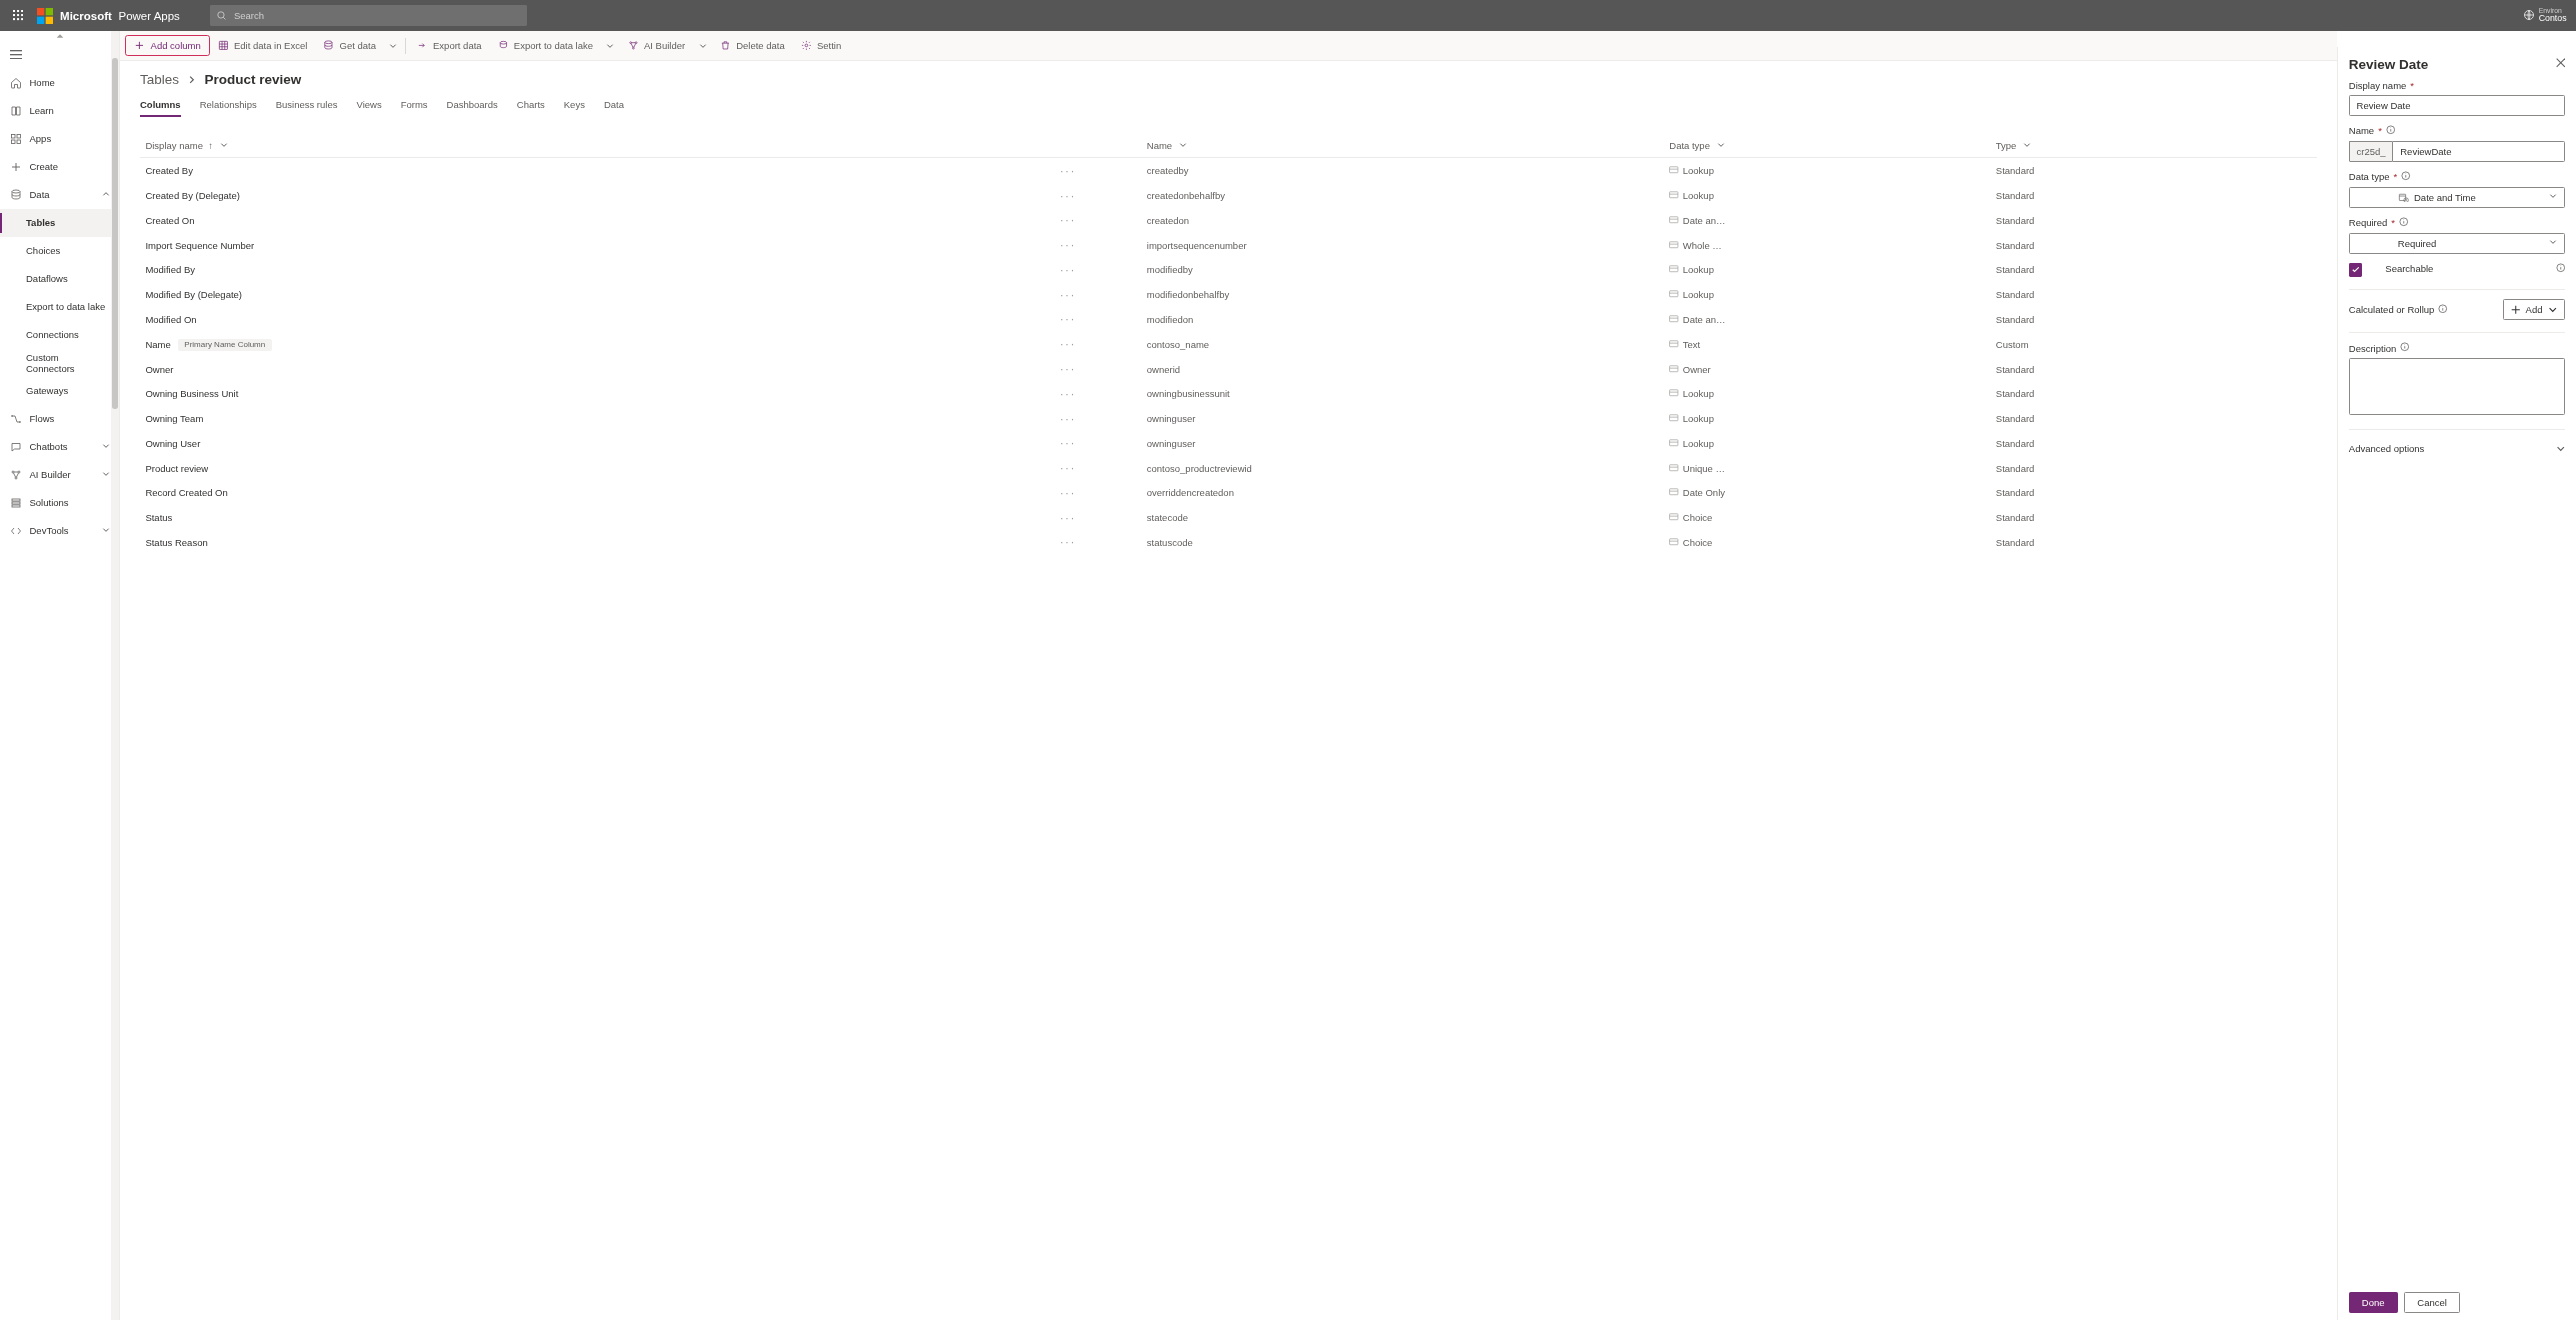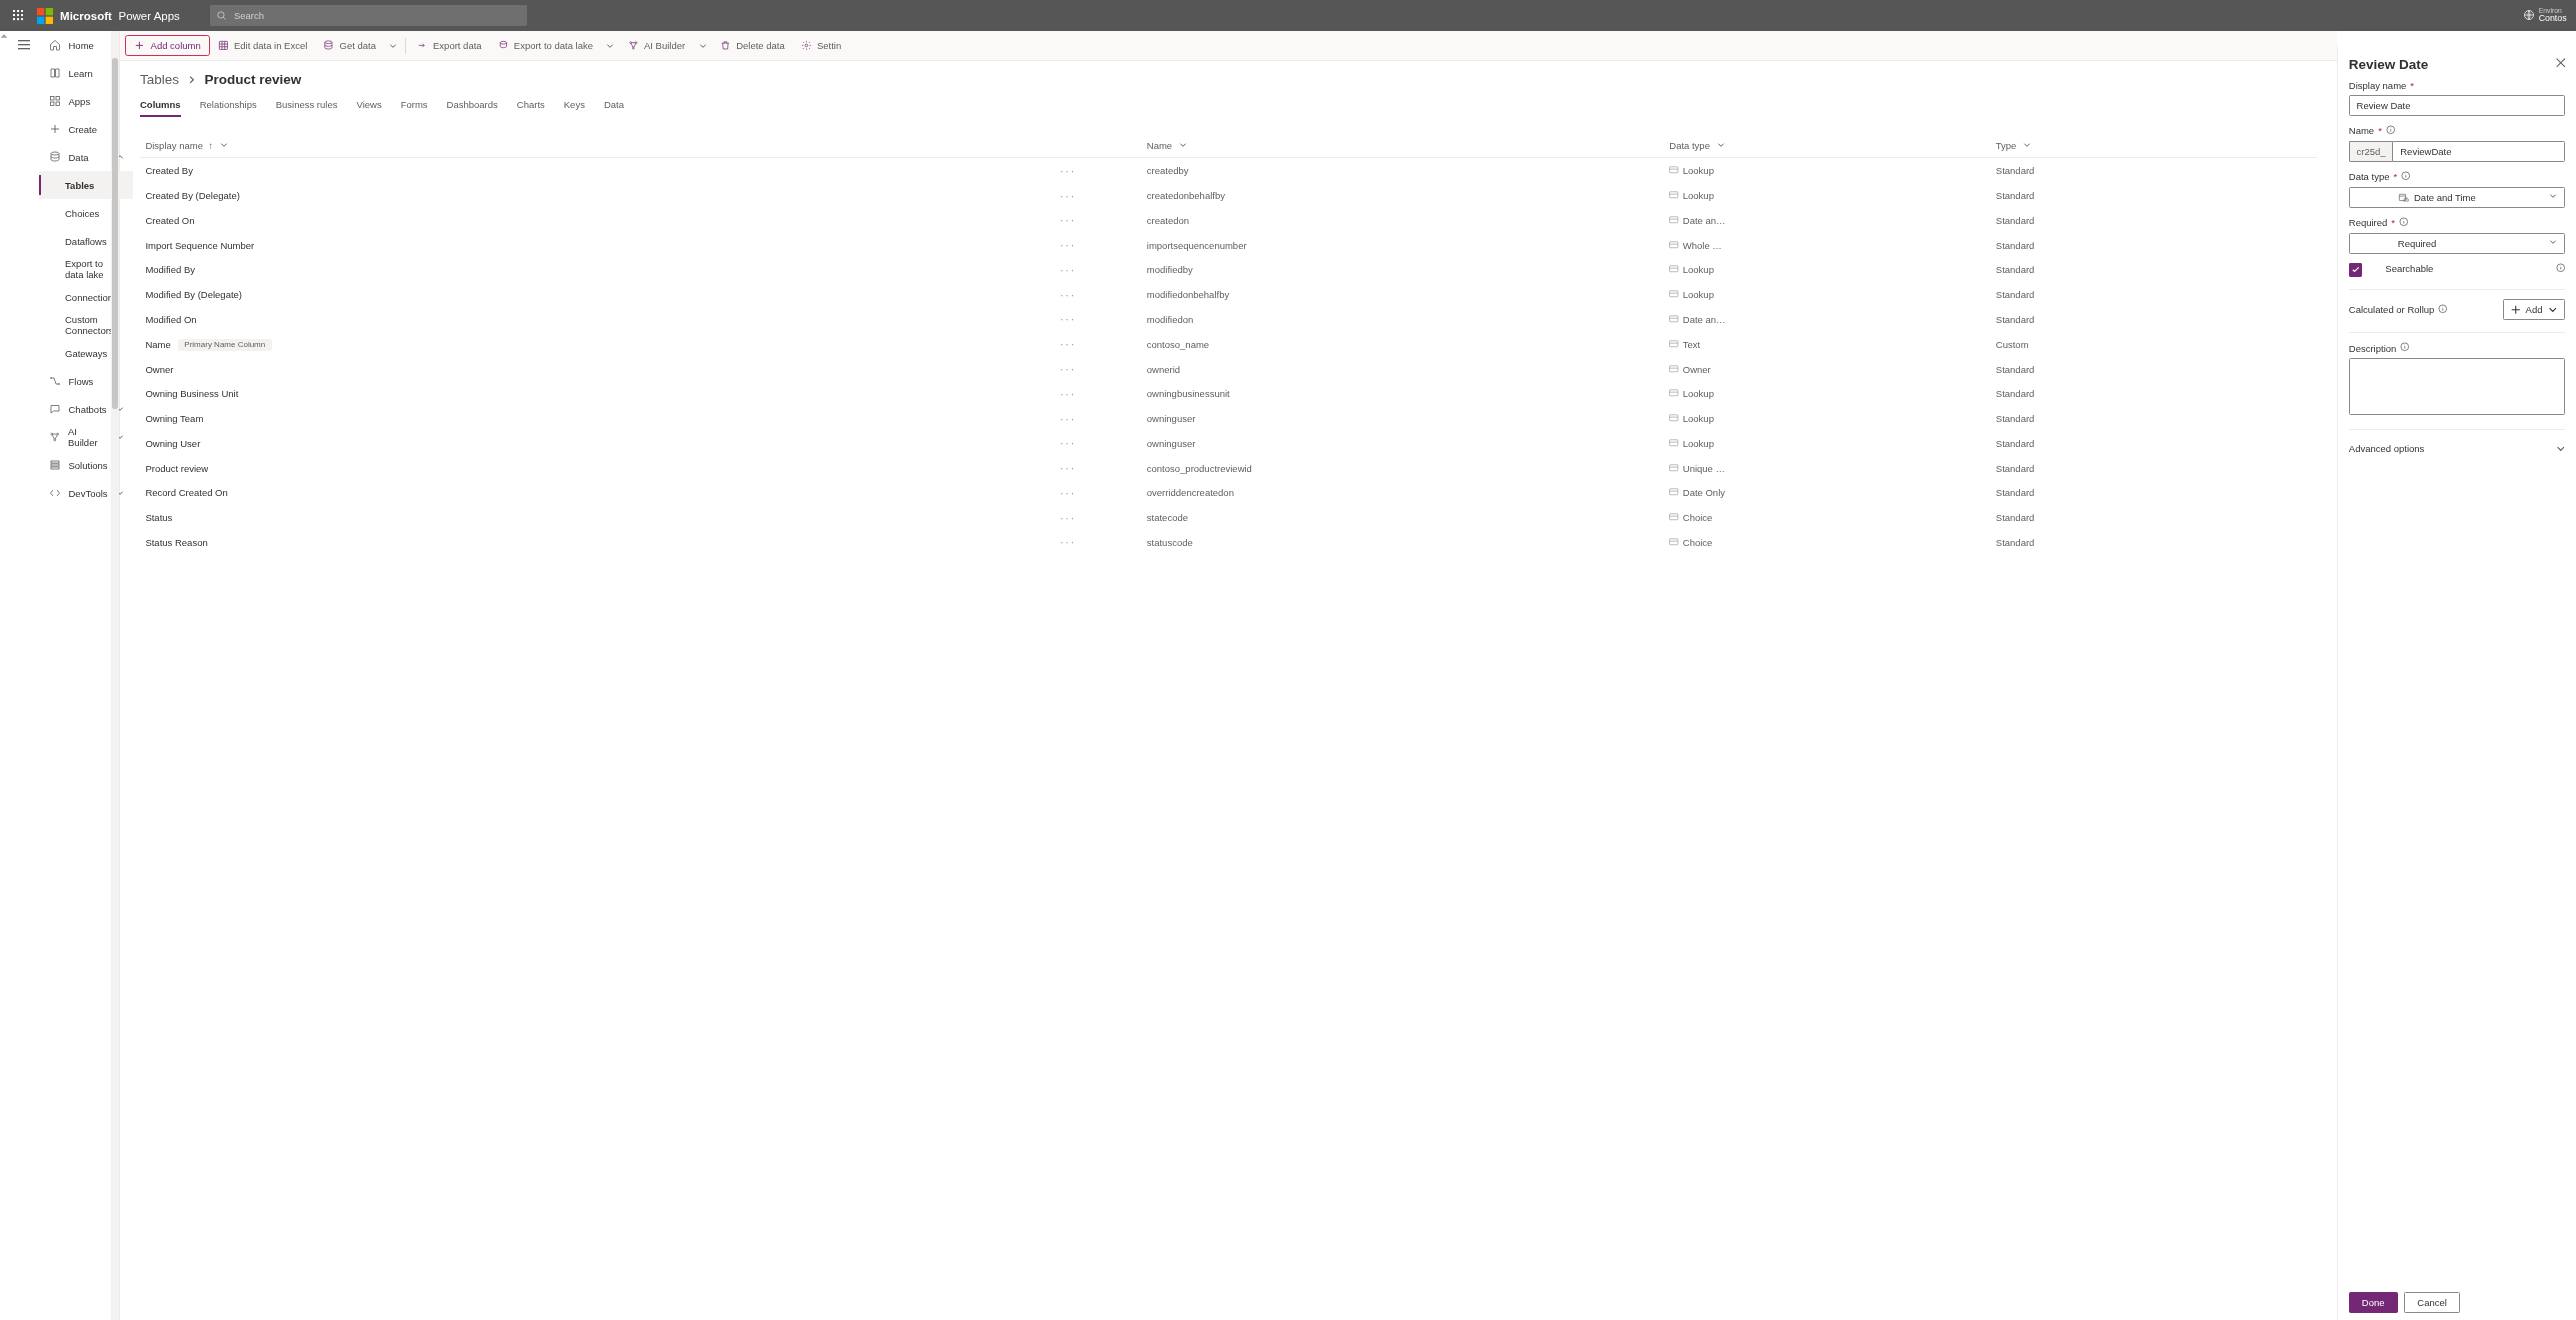--- a/index.html
+++ b/index.html
@@ -30,21 +30,21 @@
   .env-block { line-height:1.1; }
   .env-lbl { font-size:6.8px; color:#d0d0d0; }
   .env-name{ font-size:8.8px; }
 
   
   .app-body { display:flex; height:calc(100% - 31px); }
 
   
   .nav {
     width:120px; border-right:0.7px solid #edebe9; background:#fff;
-    display:flex; flex-direction:row; position:relative;
+    display:flex; flex-direction:column; position:relative;
   }
   .nav-scroll-top { height:9.5px; display:flex; justify-content:center; align-items:center; }
   .nav-scroll-top svg{ fill:#a19f9d;}
   .hamburger { height:28px; display:flex; align-items:center; padding:0 9.5px; cursor:pointer;}
   .nav-item  {
     height:28px; display:flex; align-items:center; gap:8px;
     padding:0 9.5px; cursor:pointer; color:#323130;
   }
   .nav-item svg { width:12px; height:12px; stroke:#605e5c; fill:none; }
   .nav-item .chev { margin-left:auto; }

